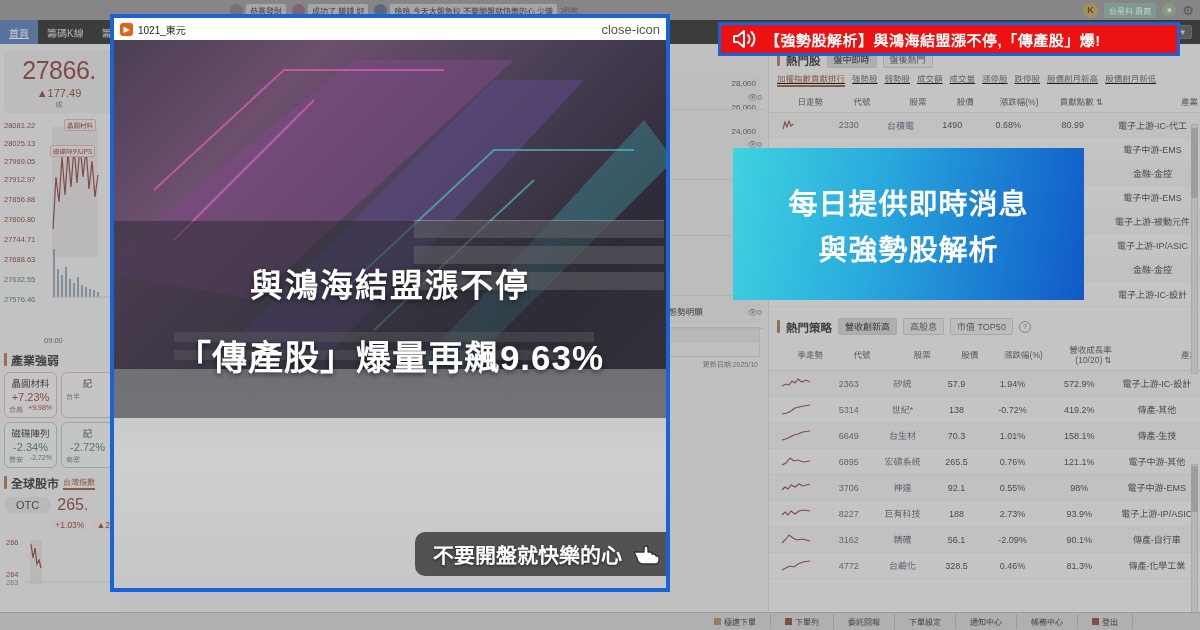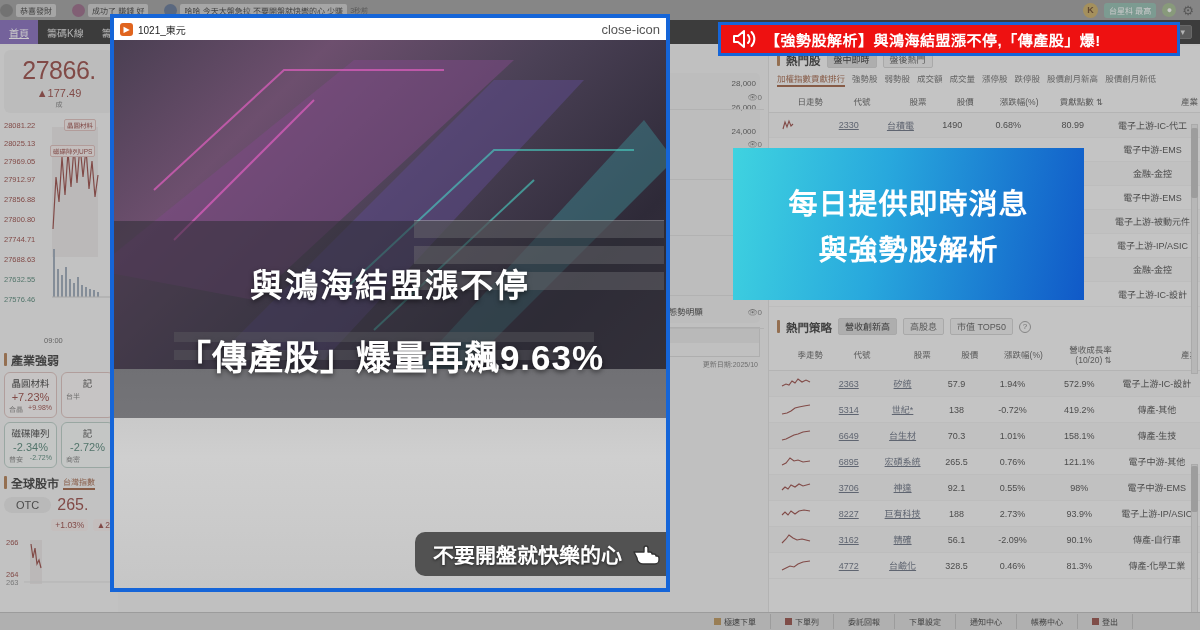--- a/index.html
+++ b/index.html
@@ -14,22 +14,22 @@
   
   .app {
     position: absolute; inset: 0; background: #f2f2f2;
     filter: saturate(0.55) brightness(0.93);
   }
   .app-dim { position:absolute; inset:0; background:rgba(120,120,120,.28); pointer-events:none; }
 
   
   .os-strip {
     position:absolute; top:0; left:0; width:1200px; height:20px;
-    background:#9a9a9a; display:flex; align-items:center; gap:16px;
-    overflow:hidden;
+    background:#9a9a9a; display:flex; align-items:center; gap:6px;
+    padding-left:230px; overflow:hidden;
   }
   .os-chip { display:flex; align-items:center; gap:3px; font-size:8px; color:#333; }
   .os-av { width:13px; height:13px; border-radius:50%; background:#7d7d7d; flex:none; }
   .os-av.p { background:#b0568f; }
   .os-av.b { background:#4a6fae; }
   .os-bubble { background:#c9c9c9; border-radius:2px; padding:1px 4px; white-space:nowrap; font-size:8px; }
   .os-time { font-size:7px; color:#555; }
   .os-right { margin-left:auto; display:flex; align-items:center; gap:6px; padding-right:6px; }
   .coin { width:15px; height:15px; border-radius:50%; background:#e0a81f; color:#7a3a00;
           font-size:9px; font-weight:bold; display:flex; align-items:center; justify-content:center; }
@@ -37,21 +37,21 @@
   .ico-sm { width:14px; height:14px; border-radius:50%; background:#8fbf6b; display:flex;
             align-items:center; justify-content:center; font-size:9px; color:#fff; }
   .ico-gear { font-size:13px; color:#555; }
 
   
   .site-head {
     position:absolute; top:20px; left:0; width:1200px; height:24px;
     background:#2b2b2b; display:flex; align-items:stretch;
   }
   .nav-item { color:#ddd; font-size:10px; display:flex; align-items:center; padding:0 9px; white-space:nowrap; }
-  .nav-item.active { background:#8b5cf6; color:#fff;text-decoration:underline; }
+  .nav-item.active { background:#3b82f6; color:#fff;text-decoration:underline; }
   .head-right { margin-left:auto; display:flex; align-items:center; gap:5px; padding-right:8px; }
   .hr-btn { background:#5a5a5a; color:#ddd; font-size:9px; border:1px solid #6e6e6e; border-radius:2px; padding:1px 6px; }
   .hr-ico { color:#cfcfcf; font-size:11px; }
   .gift { color:#d04a32; font-size:11px; }
 
   
   .left-col { position:absolute; top:46px; left:0; width:118px; bottom:0; background:#f4f4f4; }
   .idx-card { background:#ebebeb; border-radius:6px; margin:4px; padding:6px 4px 4px; text-align:center; }
   .idx-val { font-size:25px; color:#c8342b; font-weight:300; letter-spacing:-.5px; white-space:nowrap; }
   .idx-chg { font-size:11px; color:#c8342b; margin-top:2px; }
@@ -113,29 +113,29 @@
 
   
   .right-col { position:absolute; top:46px; left:768px; right:0; bottom:18px; background:#f7f7f7;
                border-left:1px solid #ddd; }
   .panel-head { display:flex; align-items:center; gap:6px; padding:5px 8px 3px; }
   .ph-title { font-size:11.5px; color:#333; font-weight:bold; }
   .ph-tab { font-size:9px; color:#555; border:1px solid #cfcfcf; background:#ececec; border-radius:2px; padding:1px 6px; }
   .ph-tab.on { background:#d6d6d6; color:#222; }
   .q-ico { width:12px; height:12px; border:1px solid #999; border-radius:50%; color:#777;
            font-size:8px; display:flex; align-items:center; justify-content:center; }
-  .subtabs { display:flex; gap:7px; padding:1px 8px 3px; }
+  .subtabs { display:flex; gap:7px; padding:1px 8px 3px;text-decoration:underline; }
   .subtab { font-size:8.5px; color:#666; white-space:nowrap; }
   .subtab.on { color:#c8521b; border-bottom:2px solid #c8521b; padding-bottom:1px; }
 
   table.stk { width:100%; border-collapse:collapse; }
   table.stk th { font-size:8.5px; color:#555; font-weight:normal; padding:5px 2px; border-bottom:1px solid #e0e0e0;text-align:right; }
   table.stk td { font-size:9px; color:#444; padding:5px 2px; text-align:center; border-bottom:1px solid #ececec; }
   table.stk tbody tr:nth-child(odd) { background:#f1f1f1; }
-  .lnk { color:#5a6a8a; text-decoration:underline; }
+  .lnk { color:#5a6a8a; }
   .up { color:#c8342b; } .dn2 { color:#2e8b6f; }
   .spark { display:block; margin:0 auto; }
   .scroll-tr { position:absolute; right:2px; width:7px; background:#e4e4e4; border:1px solid #d0d0d0; }
   .scroll-th { position:absolute; right:2px; width:7px; background:#bdbdbd; border-radius:2px; }
 
   
   .bottom-bar { position:absolute; left:0; bottom:0; width:1200px; height:18px; background:#d8d8d8;
                 border-top:1px solid #bbb; display:flex; align-items:center; }
   .bb-btn { font-size:8px; color:#333; border-right:1px solid #bbb; padding:2px 14px; white-space:nowrap;
             display:flex; align-items:center; gap:3px; }

